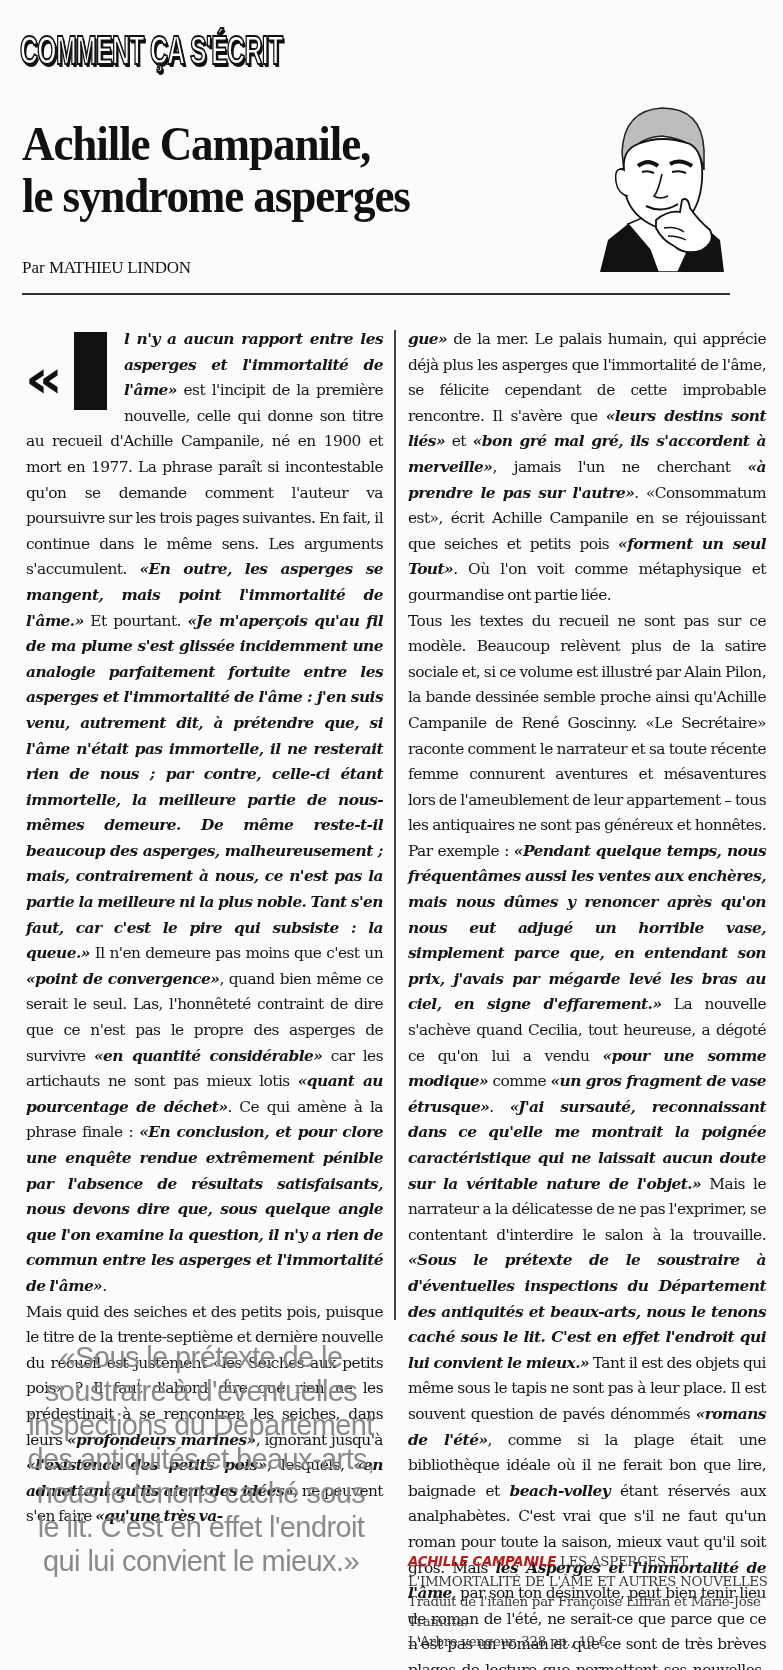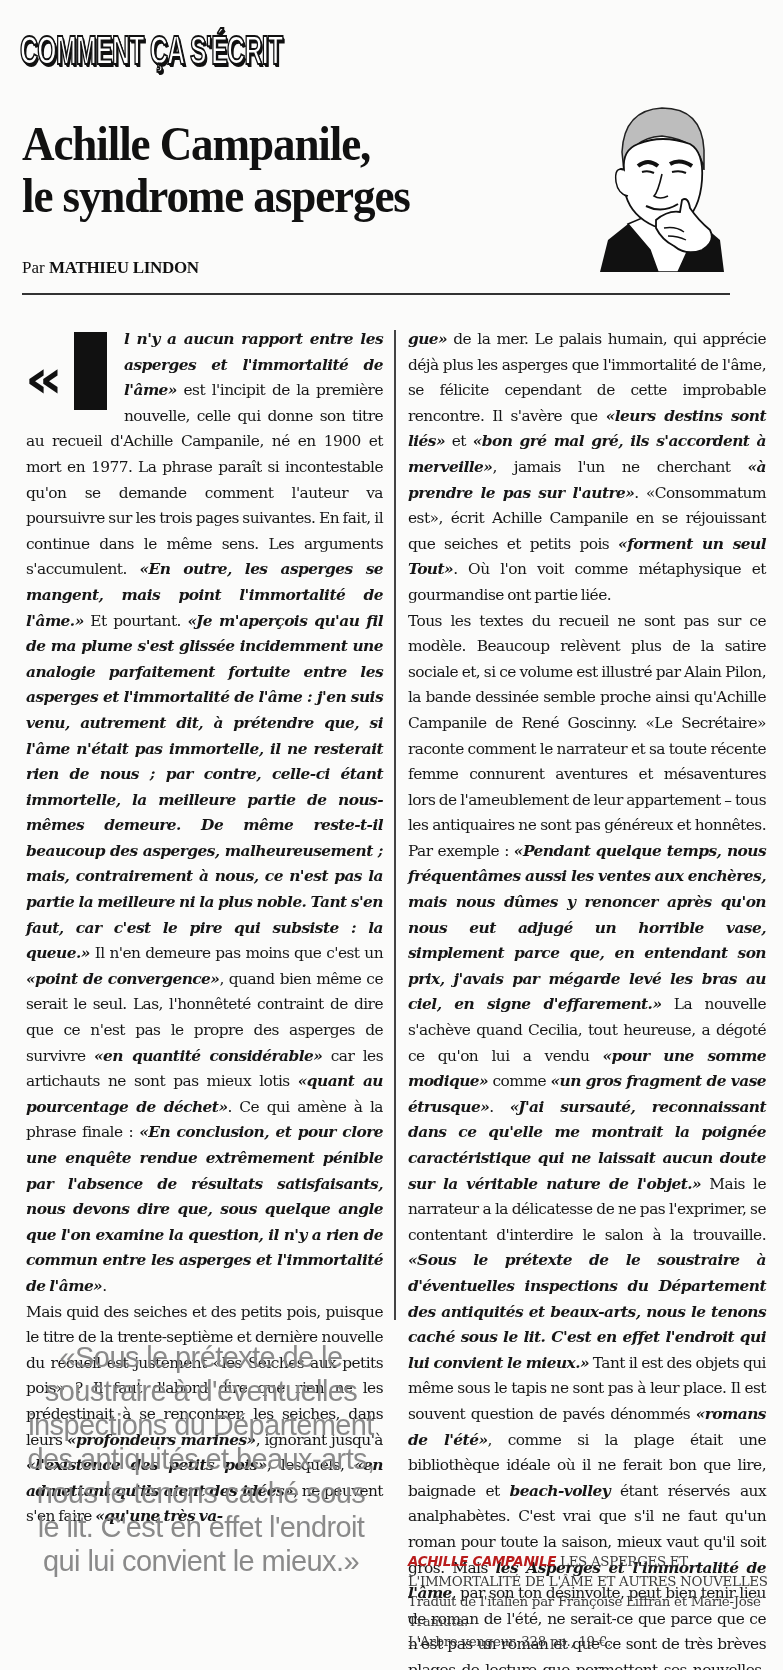--- a/index.html
+++ b/index.html
@@ -18,21 +18,21 @@
     .headline {
       position: absolute; left: 22px; top: 118px;
       font-family: "Liberation Serif", serif; font-size: 49px; line-height: 52px;
       color: #111; letter-spacing: -1.2px; transform: scaleX(0.92); transform-origin: left top;
     }
     .headline span { display: block; white-space: nowrap; }
     .byline {
       position: absolute; left: 22px; top: 258px;
       font-family: "Liberation Serif", serif; font-size: 17px; color: #111;
     }
-    .byline .by-name { font-weight: 700; letter-spacing: -0.3px; }
+    .byline .by-name { font-weight: 400; letter-spacing: -0.3px; }
     .top-rule { position: absolute; left: 22px; top: 293px; width: 708px; height: 2px; background: #333; }
 
     .portrait { position: absolute; left: 598px; top: 100px; width: 128px; height: 172px; }
 
     .col-divider { position: absolute; left: 394px; top: 330px; width: 1.5px; height: 990px; background: #444; }
 
     .column {
       position: absolute; font-family: "DejaVu Serif", serif;
       font-size: 15.4px; line-height: 25.6px; color: #161616;
       letter-spacing: -0.55px; word-spacing: -1px;

